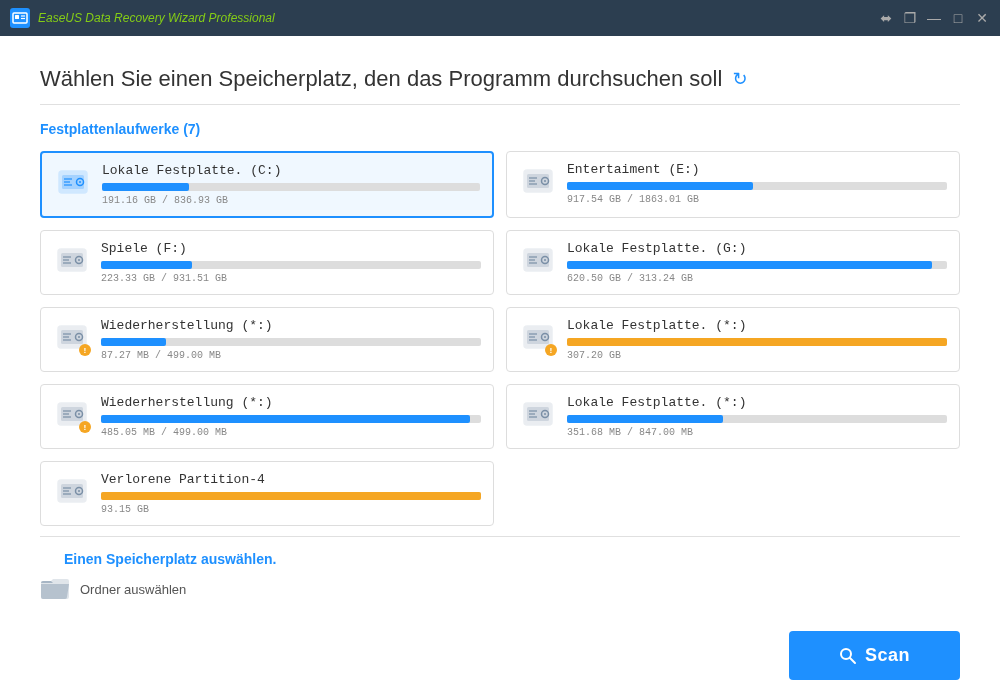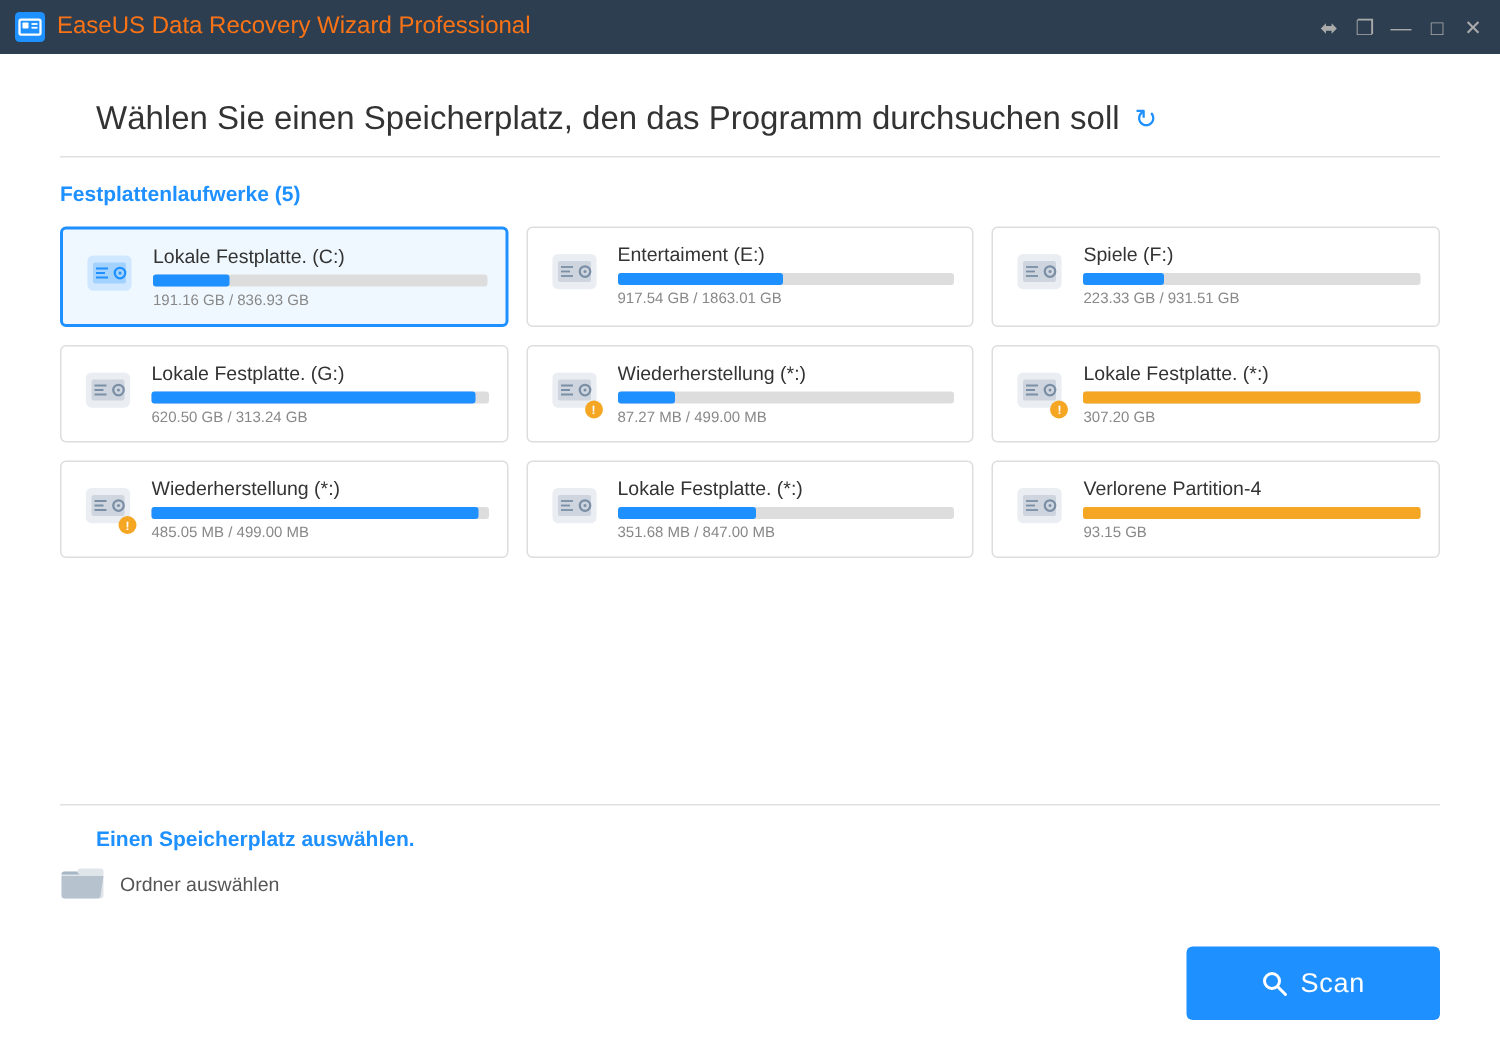--- a/index.html
+++ b/index.html
@@ -29,23 +29,24 @@
       border-radius: 3px;
       margin-right: 8px;
       display: flex;
       align-items: center;
       justify-content: center;
       color: white;
       font-size: 10px;
       font-weight: bold;
     }
     .titlebar-title {
-      color: #f97316;
-      font-size: 16px;
+      color: #84cc16;
+      font-size: 12px;
       flex: 1;
+      font-style: italic;
     }
     .titlebar-controls {
       display: flex;
       gap: 8px;
       align-items: center;
     }
     .titlebar-btn {
       width: 16px;
       height: 16px;
       display: flex;
@@ -66,21 +67,20 @@
     }
 
     .page-title {
       font-size: 22px;
       color: #333;
       font-weight: 400;
       margin-bottom: 4px;
       display: flex;
       align-items: center;
       gap: 10px;
-      margin-left: 24px;
     }
     .refresh-icon {
       color: #1e90ff;
       font-size: 18px;
       cursor: pointer;
     }
 
     .section-divider {
       border: none;
       border-top: 1px solid #e0e0e0;
@@ -90,22 +90,23 @@
     .section-title {
       color: #1e90ff;
       font-size: 14px;
       font-weight: 600;
       margin-bottom: 14px;
     }
 
     
     .drive-grid {
       display: grid;
-      grid-template-columns: repeat(3, 1fr);
+      grid-template-columns: repeat(2, 1fr);
       gap: 12px;
+      font-family: Liberation Mono, monospace;
     }
 
     .drive-card {
       border: 1px solid #ddd;
       border-radius: 4px;
       padding: 10px 12px;
       display: flex;
       align-items: flex-start;
       gap: 10px;
       cursor: pointer;
@@ -201,21 +202,21 @@
       padding: 10px 40px 20px 0;
       flex-shrink: 0;
     }
     .scan-button {
       background: #1e90ff;
       color: white;
       border: none;
       border-radius: 4px;
       padding: 14px 50px;
       font-size: 18px;
-      font-weight: 400;
+      font-weight: 700;
       cursor: pointer;
       display: flex;
       align-items: center;
       gap: 8px;
       letter-spacing: 0.5px;
     }
 
     
     .warning-badge {
       position: absolute;
@@ -257,21 +258,21 @@
 
 <div class="main-content">
 
   <h1 class="page-title">
     <span>Wählen Sie einen Speicherplatz, den das Programm durchsuchen soll</span>
     <span class="refresh-icon">↻</span>
   </h1>
 
   <hr class="section-divider">
 
-  <div class="section-title">Festplattenlaufwerke (5)</div>
+  <div class="section-title">Festplattenlaufwerke (7)</div>
 
   <div class="drive-grid" id="drive-grid">
 
   <div class="drive-card selected">
         <div class="drive-icon">
     <svg width="34" height="34" viewBox="0 0 34 34">
       <rect x="3" y="6" width="28" height="22" rx="3" fill="#1e90ff" opacity="0.15" stroke="#1e90ff" stroke-width="1.5"></rect>
       <rect x="6" y="10" width="22" height="14" rx="1.5" fill="#1e90ff" opacity="0.25"></rect>
       <circle cx="24" cy="17" r="3.5" fill="none" stroke="#1e90ff" stroke-width="1.5"></circle>
       <circle cx="24" cy="17" r="1" fill="#1e90ff"></circle>

